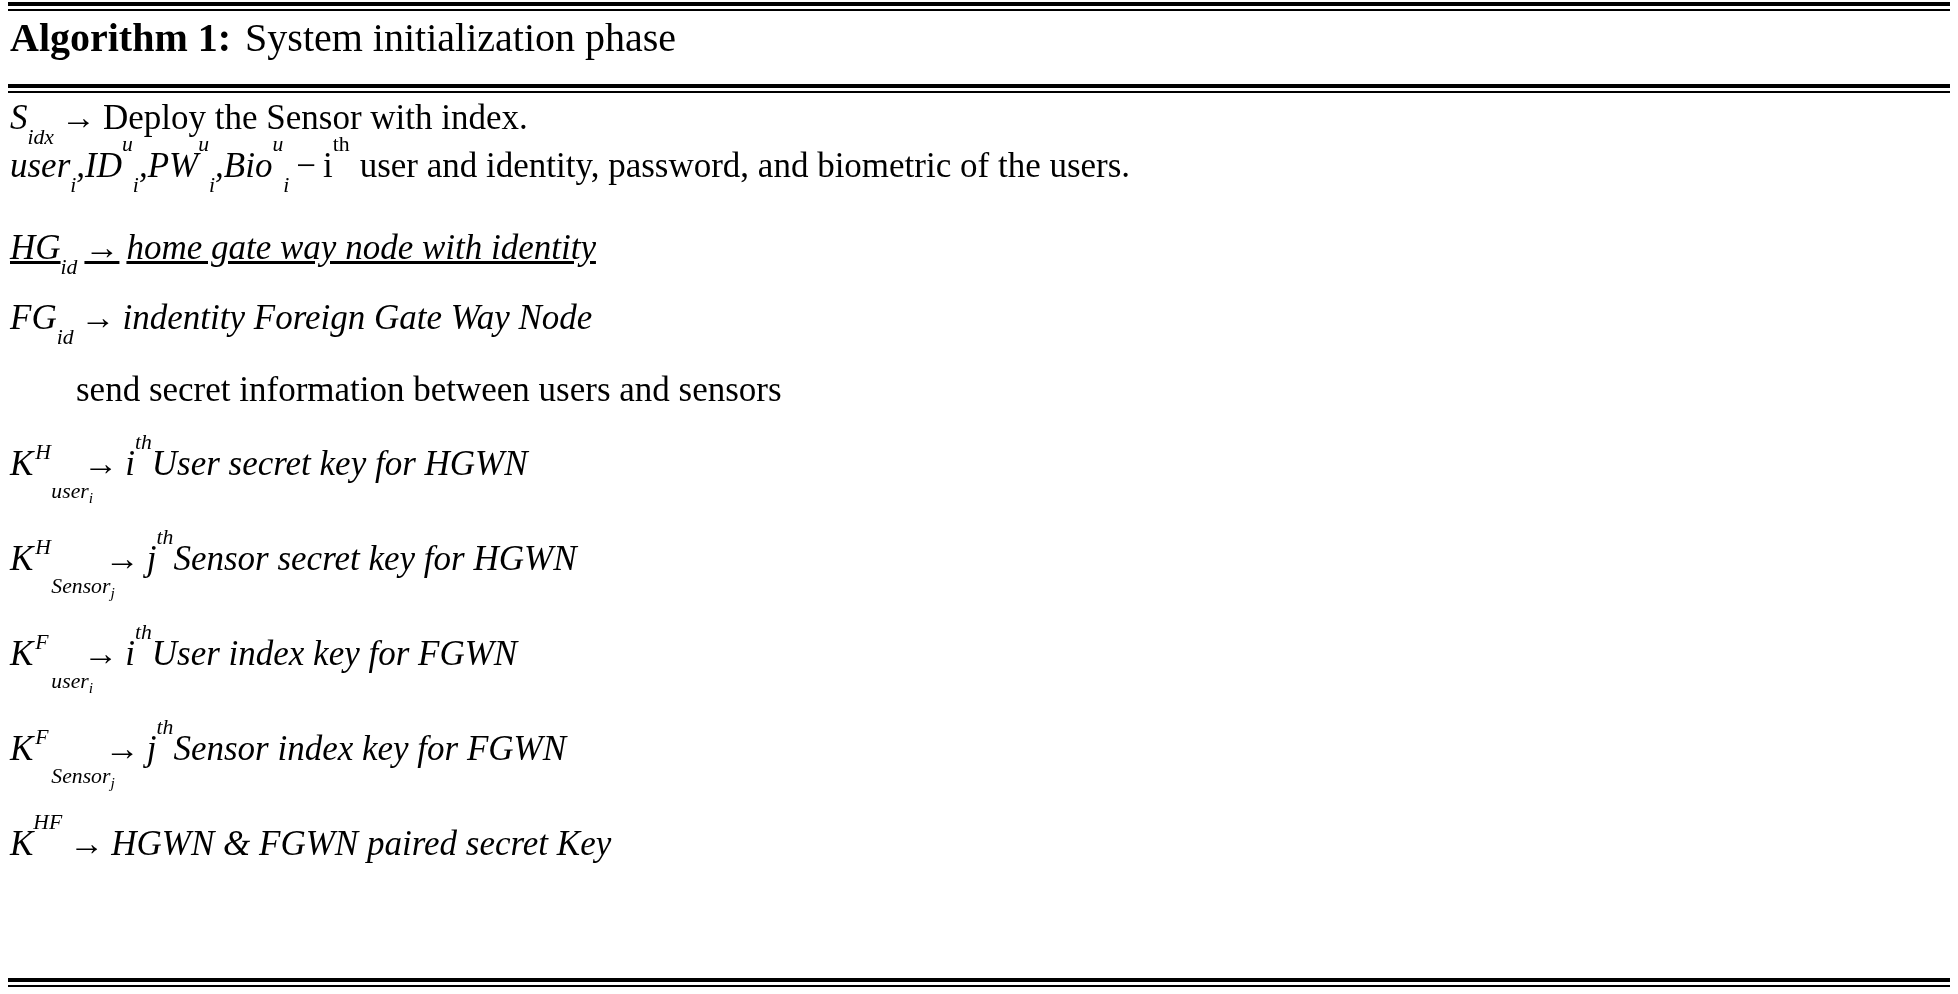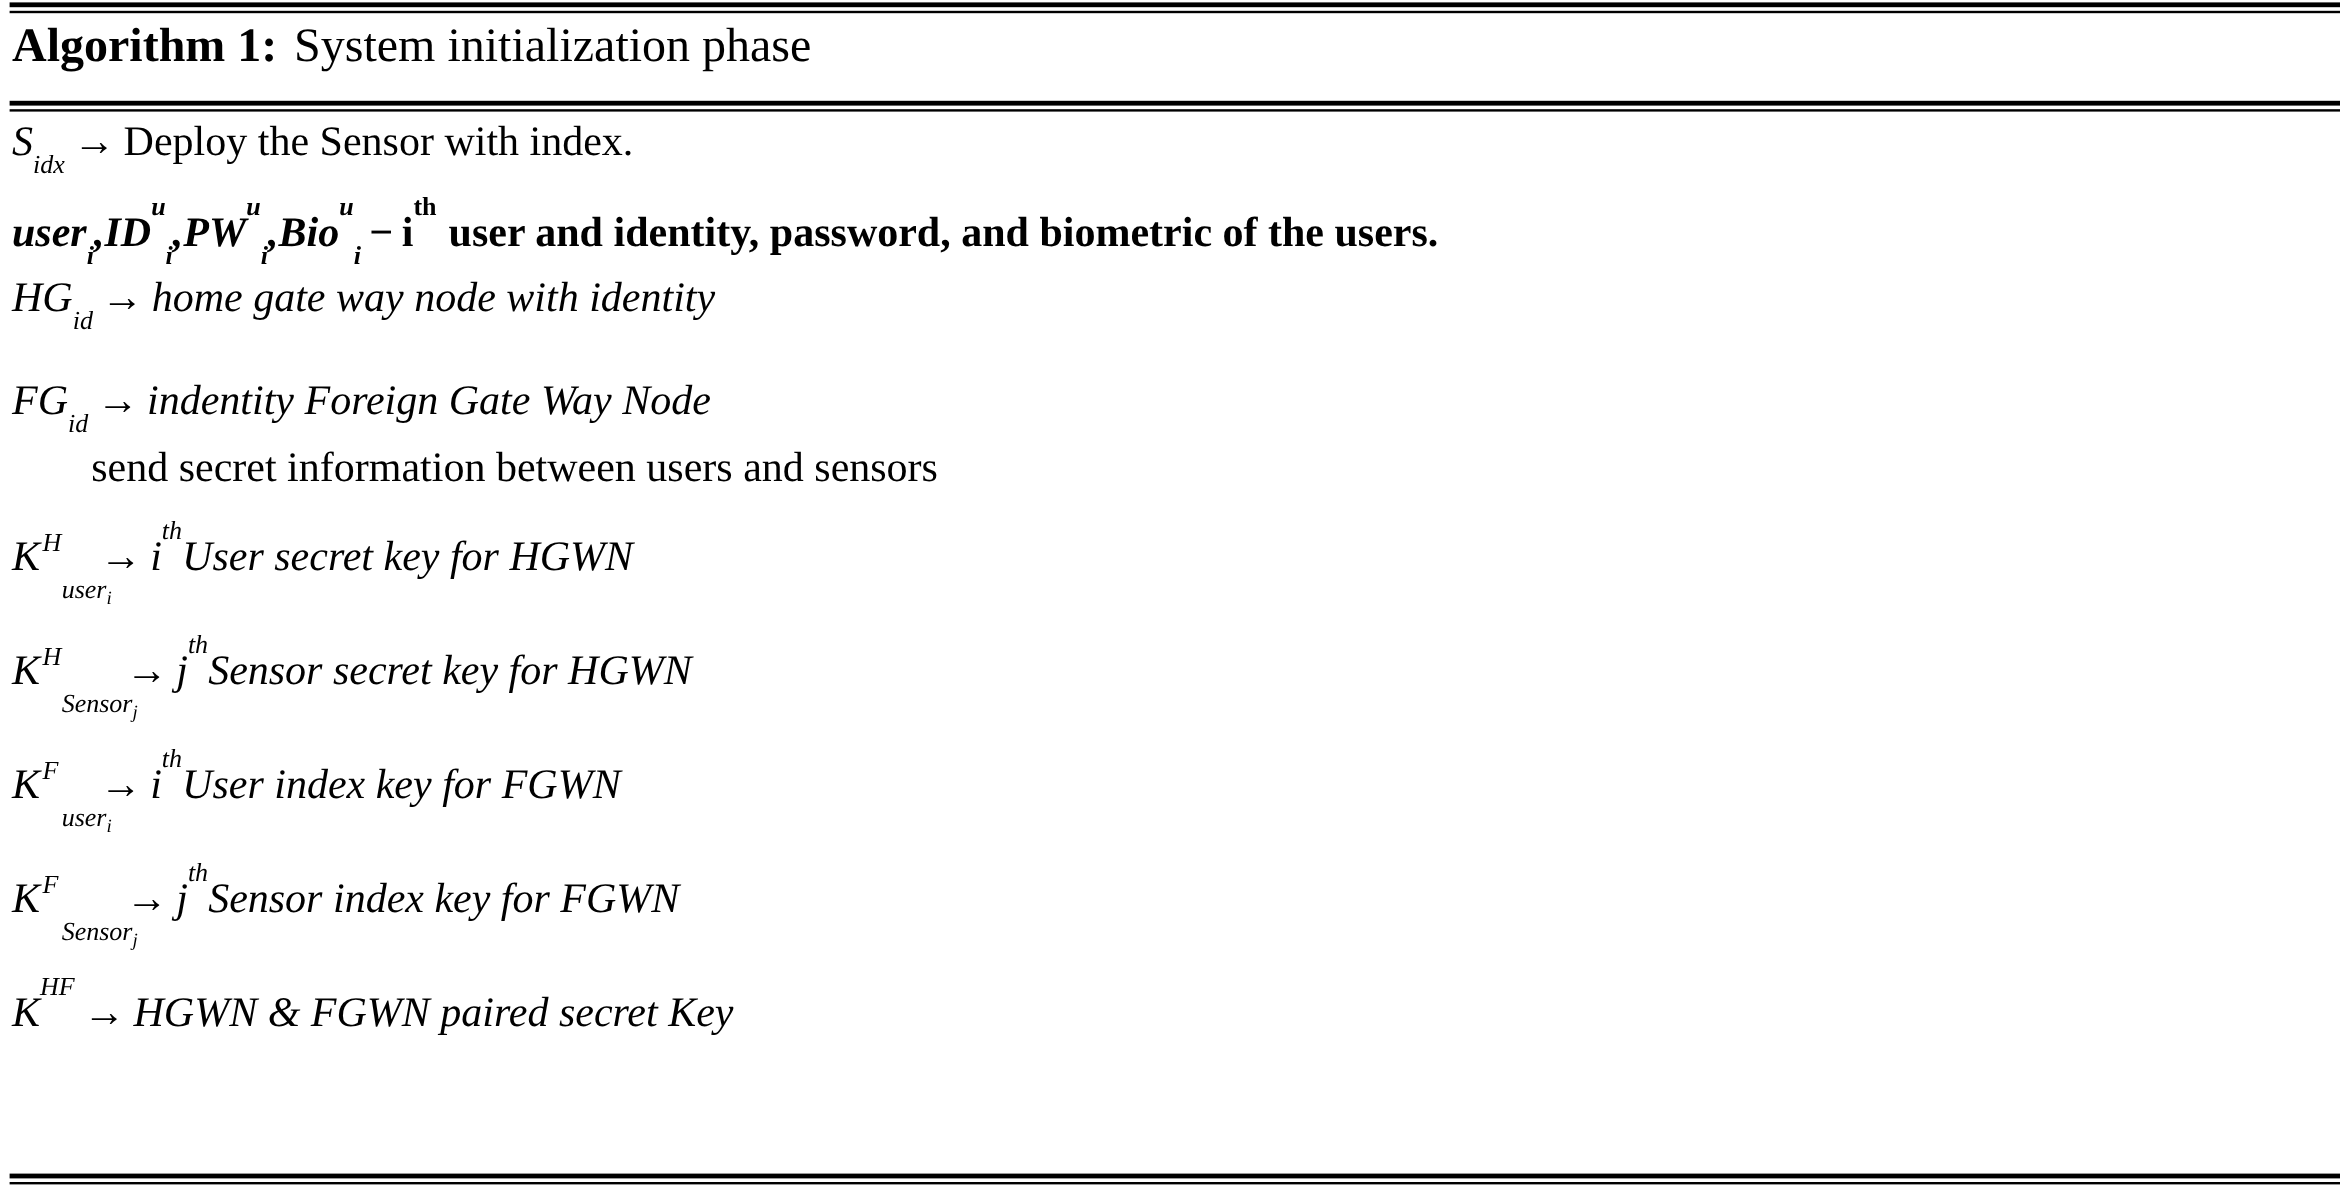--- a/index.html
+++ b/index.html
@@ -144,29 +144,29 @@
 
   <div class="rule rule-caption"></div>
   <div class="rule rule-caption2"></div>
 
   <div class="body-lines">
 
     <div class="alg-line" style="top:0px;">
       <span class="it">S</span><sub class="it">idx</sub><span class="arrow">→</span><span class="up">Deploy the Sensor with index.</span>
     </div>
 
-    <div class="alg-line" style="top:76px;font-weight:bold;">
+    <div class="alg-line" style="top:48px;">
       <span class="it">user</span><sub class="it">i</sub><span class="it">,</span><span class="it">ID</span><sup class="it">u</sup><sub class="it">i</sub><span class="it">,</span><span class="it">PW</span><sup class="it">u</sup><sub class="it">i</sub><span class="it">,</span><span class="it">Bio</span><sup class="it">u</sup><sub class="it">i</sub><span class="arrow">−</span><span class="up">i</span><sup class="up">th</sup><span class="up" style="margin-left:10px;">user and identity, password, and biometric of the users.</span>
     </div>
 
-    <div class="alg-line" style="top:130px;">
+    <div class="alg-line" style="top:130px;text-decoration:underline;">
       <span class="it">HG</span><sub class="it">id</sub><span class="arrow">→</span><span class="it">home gate way node with identity</span>
     </div>
 
-    <div class="alg-line" style="top:216px;">
+    <div class="alg-line" style="top:200px;">
       <span class="it">FG</span><sub class="it">id</sub><span class="arrow">→</span><span class="it">indentity Foreign Gate Way Node</span>
     </div>
 
     <div class="alg-line indent" style="top:272px;">
       <span class="up">send secret information between users and sensors</span>
     </div>
 
     <div class="alg-line" style="top:346px;">
       <span class="ksym"><span class="base">K</span><span class="scripts"><span class="sup-s">H</span><span class="sub-s"><span>user</span><span class="ii">i</span></span></span><span class="spacer">user&nbsp;</span></span><span class="arrow">→</span><span class="it">i</span><sup class="it">th</sup><span class="it">User secret key for HGWN</span>
     </div>

